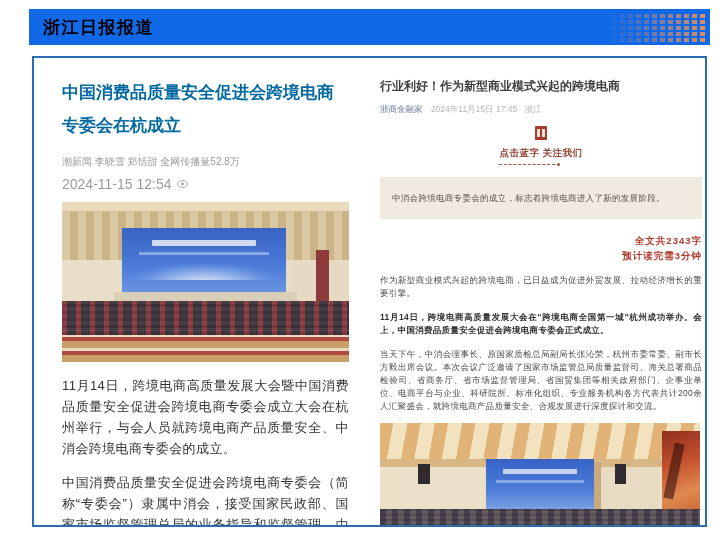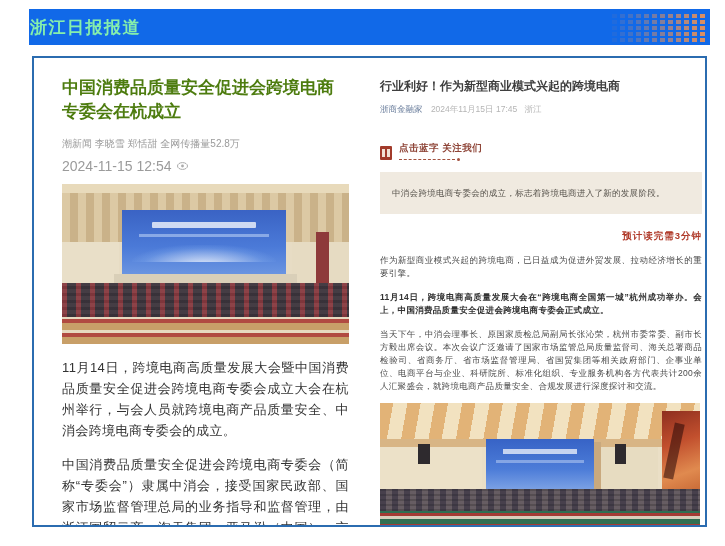--- a/index.html
+++ b/index.html
@@ -2,33 +2,33 @@
 <html><head>
 <meta charset="utf-8">
 <style>
   * { margin:0; padding:0; box-sizing:border-box; }
   html,body { width:725px; height:546px; background:#ffffff; overflow:hidden;
     font-family:"Liberation Sans","DejaVu Sans",sans-serif; }
 
   
   .hdr { position:absolute; left:29px; top:9px; width:681px; height:36px;
     background:#1169e8; display:flex; align-items:center; }
-  .hdr-title { color:#86efac; font-size:17px; font-weight:700; letter-spacing:1.5px;
-    padding-left:1px; }
+  .hdr-title { color:#000000; font-size:17px; font-weight:700; letter-spacing:1.5px;
+    padding-left:14px; }
   .dots { position:absolute; right:5px; top:5px; display:grid;
     grid-template-columns:repeat(12,5px); grid-auto-rows:4px; gap:2px 3px; }
   .dots i { display:block; background:#d98e63; }
 
   
   .box { position:absolute; left:32px; top:56px; width:675px; height:471px;
     background:#ffffff; border:2px solid #2b6cb0; overflow:hidden; }
 
   
   .colL { position:absolute; left:28px; top:18px; width:287px; }
-  .l-title { font-size:17px; line-height:24px; font-weight:700; color:#4d7c0f; }
+  .l-title { font-size:17px; line-height:33px; font-weight:700; color:#0369a1; }
   .l-byline { margin-top:13px; font-size:10px; color:#9b9b9b; }
   .l-daterow { margin-top:7px; font-size:14px; color:#9b9b9b;
     display:flex; align-items:center; gap:5px; }
   .l-p { margin-top:13px; font-size:13px; line-height:21px; color:#333333;
     letter-spacing:.4px; text-align:justify; }
 
   
   .photoL { position:relative; margin-top:10px; width:287px; height:160px;
     background:#e7dcc4; overflow:hidden; }
   .photoL .curtain { position:absolute; left:0; top:0; width:100%; height:36%;
@@ -57,21 +57,21 @@
       repeating-linear-gradient(0deg,rgba(0,0,0,.3) 0 3px,transparent 3px 7px); }
   .photoL .tables { position:absolute; left:0; bottom:0; width:100%; height:17%;
     background:repeating-linear-gradient(0deg,#c89f68 0 7px,#b14a41 7px 11px,#e6d9c0 11px 14px); }
 
   
   .colR { position:absolute; left:346px; top:20px; width:322px; }
   .r-title { font-size:12px; font-weight:600; color:#3f3f3f; }
   .r-byline { margin-top:9px; font-size:8.5px; color:#b5b5b5; }
   .r-account { color:#667a99; margin-right:6px; }
   .r-loc { margin-left:5px; }
-  .follow { margin-top:26px; display:flex; align-items:flex-end; gap:7px; }
+  .follow { margin-top:10px; display:flex; align-items:center; gap:7px;flex-direction:column; }
   .seal { width:12px; height:14px; background:#a23b2b; border-radius:1px;
     position:relative; flex:0 0 auto; }
   .seal i { position:absolute; background:#f3e2d6; display:block; }
   .seal i.a { left:2px; top:3px; width:3px; height:8px; }
   .seal i.b { left:7px; top:3px; width:3px; height:8px; }
   .follow-txt { font-size:9.5px; font-weight:700; color:#8e4437; letter-spacing:.5px; }
   .follow-underline { width:56px; height:0; border-bottom:1px dashed #a2503e;
     margin-top:4px; position:relative; }
   .follow-underline:after { content:""; position:absolute; right:-5px; top:-1px;
     width:3px; height:3px; border-radius:50%; background:#a2503e; }
@@ -233,20 +233,21 @@
         </div>
       <div>
         <div class="follow-txt">点击蓝字 关注我们</div>
         <div class="follow-underline"></div>
       </div>
     </div>
 
     <div class="quote">中消会跨境电商专委会的成立，标志着跨境电商进入了新的发展阶段。</div>
 
     <div class="stats">
+      <div>全文共2343字</div>
       <div>预计读完需3分钟</div>
     </div>
 
     <div class="r-p">作为新型商业模式兴起的跨境电商，已日益成为促进外贸发展、拉动经济增长的重要引擎。</div>
     <div class="r-p bold">11月14日，跨境电商高质量发展大会在“跨境电商全国第一城”杭州成功举办。会上，中国消费品质量安全促进会跨境电商专委会正式成立。</div>
     <div class="r-p">当天下午，中消会理事长、原国家质检总局副局长张沁荣，杭州市委常委、副市长方毅出席会议。本次会议广泛邀请了国家市场监管总局质量监督司、海关总署商品检验司、省商务厅、省市场监督管理局、省国贸集团等相关政府部门、企事业单位、电商平台与企业、科研院所、标准化组织、专业服务机构各方代表共计200余人汇聚盛会，就跨境电商产品质量安全、合规发展进行深度探讨和交流。</div>
 
     <div class="photoR">
       <div class="ceil"></div>
       <div class="ceil2"></div>

